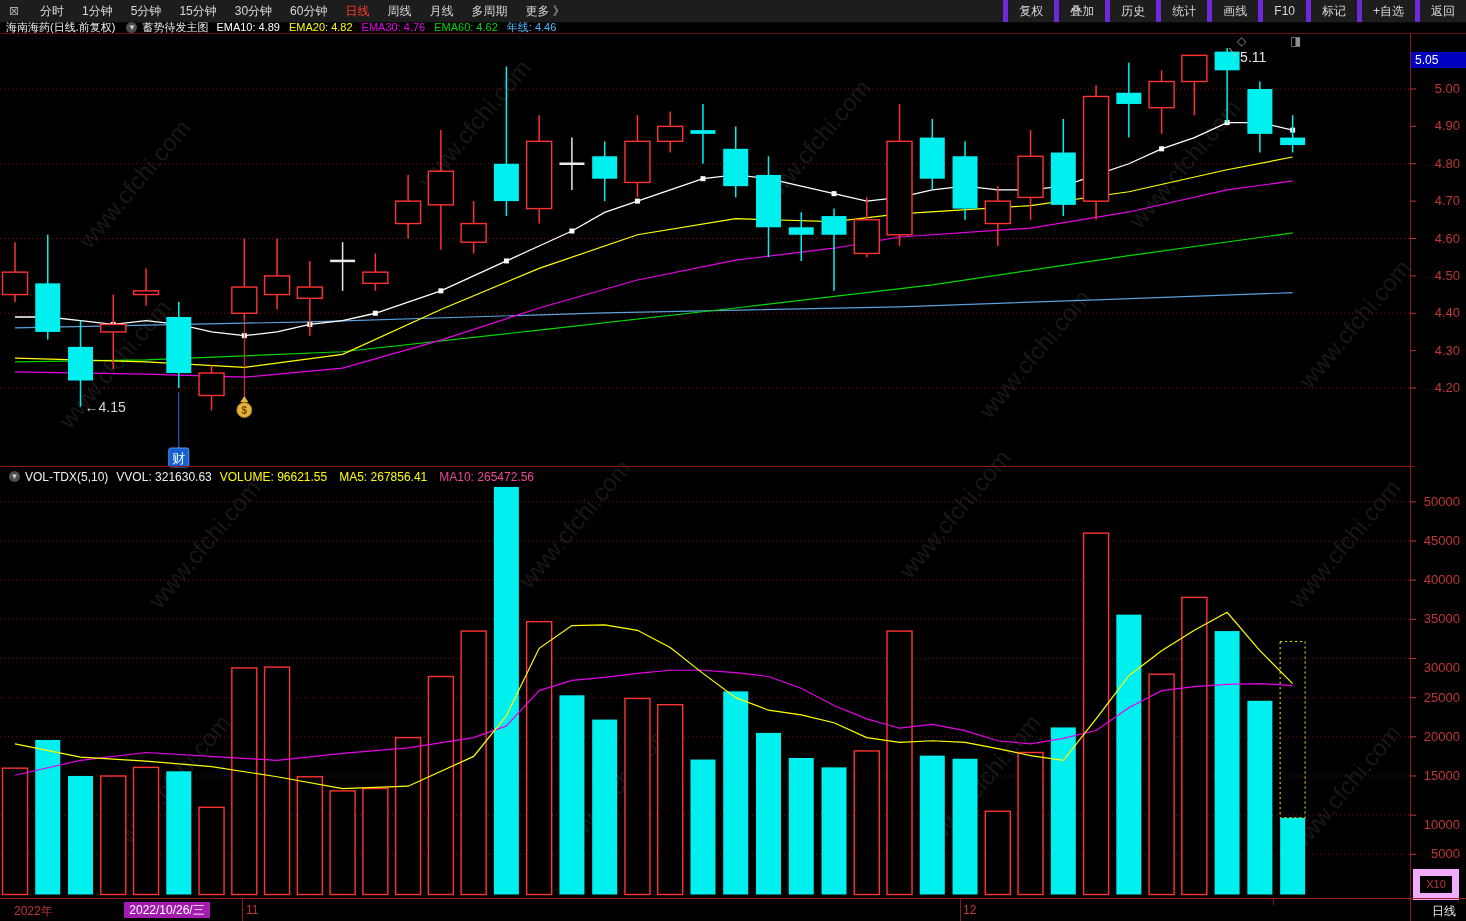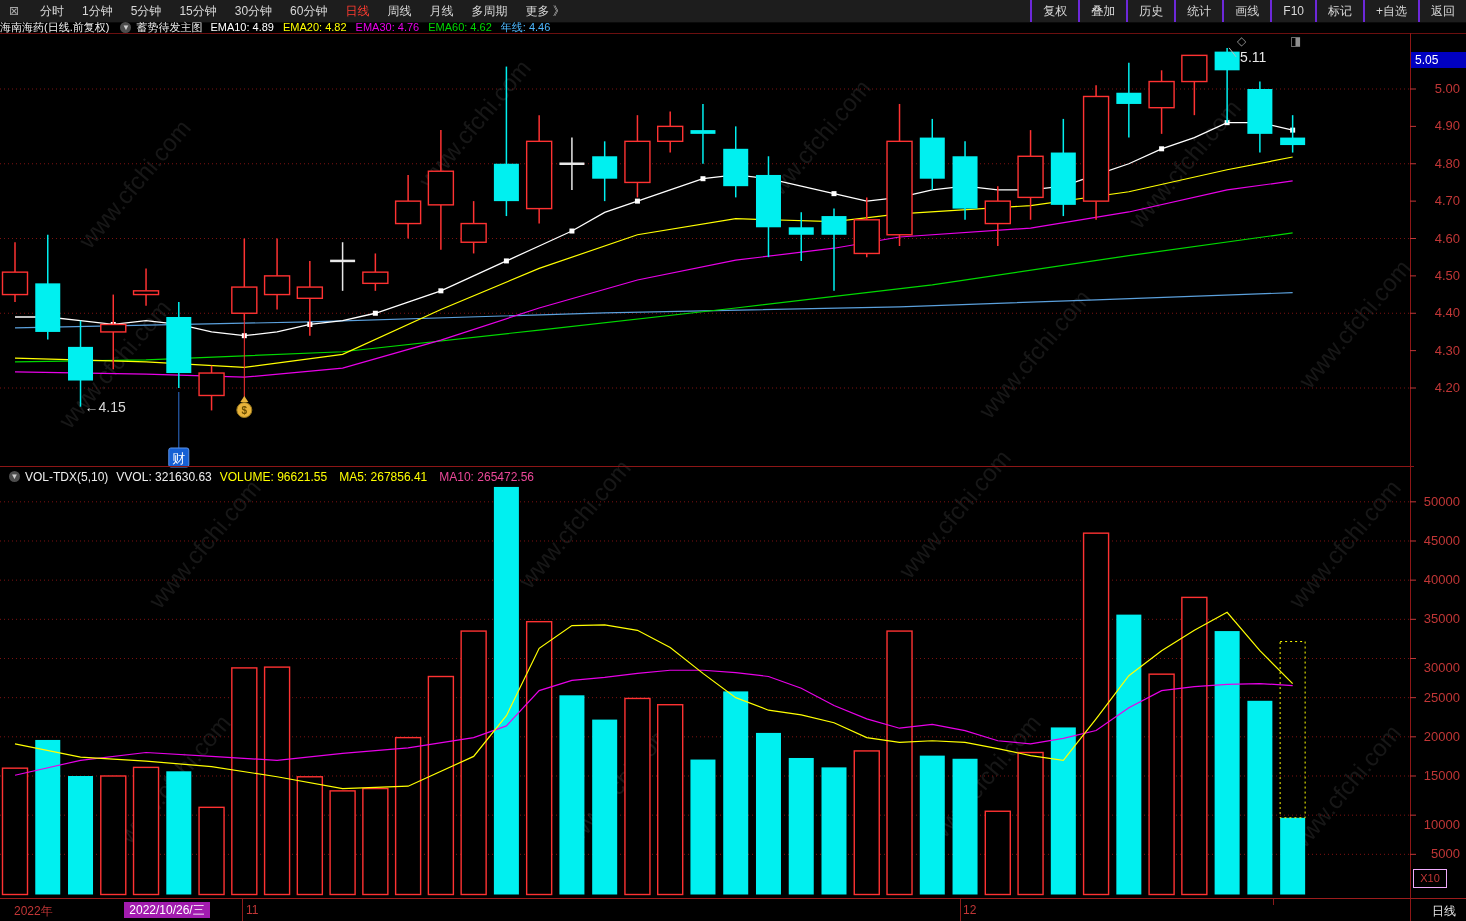--- a/index.html
+++ b/index.html
@@ -7,24 +7,24 @@
        font-family:"Liberation Sans","DejaVu Sans",sans-serif;}
   svg text{font-family:"Liberation Sans","DejaVu Sans",sans-serif;}
   
   .toolbar{position:absolute;left:0;top:0;width:1466px;height:22px;background:#1d1d1d;
            border-bottom:1px solid #0a0a0a;display:flex;align-items:center;font-size:12px;color:#d8d8d8;z-index:5;}
   .app-icon{width:18px;height:14px;margin:0 8px 0 5px;color:#a8a8a8;font-size:12px;line-height:14px;text-align:center;}
   .tb-left{display:flex;align-items:flex-end;}
   .tb-left span{padding:0 9px;cursor:default;white-space:nowrap;}
   .tb-left span.active{color:#ff3b30;}
   .tb-right{margin-left:auto;display:flex;align-items:center;height:22px;}
-  .tb-right span{padding:0 11px;border-left:2px solid #6d28d9;line-height:22px;white-space:nowrap;}
+  .tb-right span{padding:0 11px;border-left:5px solid #6d28d9;line-height:22px;white-space:nowrap;}
   
   .infobar{position:absolute;left:0;top:21px;width:1400px;height:13px;display:flex;align-items:center;
-           font-size:11px;line-height:13px;color:#e8e8e8;z-index:5;white-space:nowrap;}
+           font-size:11px;line-height:13px;color:#e8e8e8;padding-left:6px;z-index:5;white-space:nowrap;}
   .infobar .stock{color:#f0f0f0;margin-right:6px;}
   .circle-chevron{display:inline-block;width:11px;height:11px;border-radius:50%;background:#4d4d4d;color:#cfcfcf;
            font-size:8px;line-height:11px;text-align:center;margin:0 5px;}
   .infobar .ind{margin-right:8px;}
   .infobar .ema-items span{margin-right:9px;}
   .pane-icons{position:absolute;top:34px;z-index:5;color:#8f8f8f;font-size:12px;}
   
   .vol-header{position:absolute;left:0;top:466px;width:1410px;height:19px;border-top:1px solid #8c1616;
            display:flex;align-items:center;font-size:12px;color:#efefef;padding-left:4px;z-index:5;white-space:nowrap;}
   .vol-header .vh-name{margin-right:8px;}
@@ -35,21 +35,21 @@
   .bottom-bar .year{position:absolute;left:14px;top:4px;color:#c03636;}
   .bottom-bar .datebox{position:absolute;left:124px;top:3px;width:86px;height:16px;background:#a21caf;
            color:#fff;text-align:center;line-height:16px;font-size:12px;}
   .month-label{position:absolute;top:4px;color:#c03636;}
   .month-tick{position:absolute;top:0;width:1px;background:#8b1a1a;}
   .period-label{position:absolute;right:10px;top:4px;color:#e8e8e8;}
   
   .ax-label{position:absolute;left:1414px;width:46px;text-align:right;color:#c03636;font-size:13px;height:14px;line-height:14px;z-index:4;}
   .px-highlight{position:absolute;left:1411px;top:52px;width:54px;height:16px;background:#0000c0;color:#fff;
            font-size:12px;line-height:16px;padding-left:4px;z-index:4;}
-  .x10-box{position:absolute;left:1413px;top:869px;width:32px;height:17px;border:1px solid #f0abfc;color:#c03636;
+  .x10-box{position:absolute;left:1413px;top:869px;width:32px;height:17px;border:7px solid #f0abfc;color:#c03636;
            font-size:11px;text-align:center;line-height:17px;z-index:4;}
   #chart-svg{position:absolute;left:0;top:0;z-index:1;}
 </style>
 </head>
 <body>
 
 <div class="app">
 
   <svg id="chart-svg" width="1466" height="921">
       <g>

